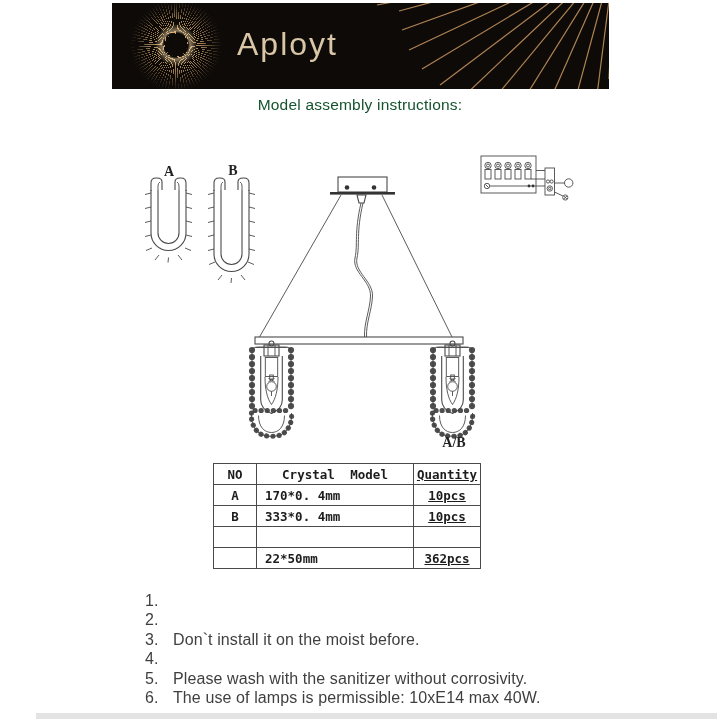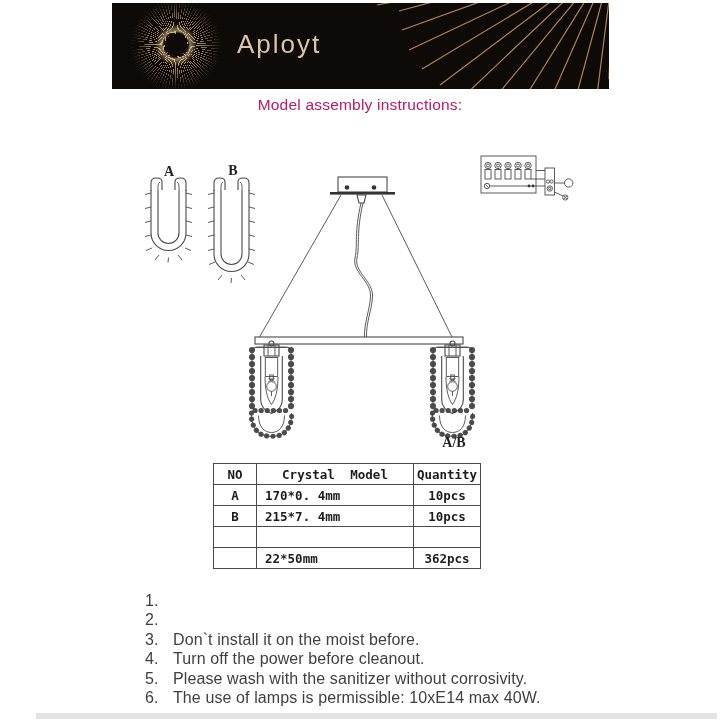--- a/index.html
+++ b/index.html
@@ -14,47 +14,47 @@
   }
   .starburst{
     position:absolute;left:18px;top:-4px;width:92px;height:92px;border-radius:50%;
     background:
       radial-gradient(circle, #0d0a07 0 11px, rgba(13,10,7,0) 11.5px),
       radial-gradient(circle, rgba(13,10,7,0) 0 12px, rgba(240,214,166,0.55) 14px, rgba(13,10,7,0) 21px),
       radial-gradient(circle, rgba(13,10,7,0) 0 15px, rgba(13,10,7,0.25) 26px, rgba(13,10,7,0.82) 40px, #0d0a07 46px),
       repeating-conic-gradient(#c9a06a 0deg 1.1deg, #0d0a07 1.1deg 4.3deg);
   }
   .brand{
-    position:absolute;left:125px;top:24px;font-size:26px;line-height:34px;
+    position:absolute;left:125px;top:24px;font-size:32px;line-height:34px;
     letter-spacing:2px;color:#d9c6a7;font-weight:400;
   }
   .banner-rays{position:absolute;right:0;top:0;}
   
   .title-block{position:absolute;left:0;top:95px;width:720px;text-align:center;
-    font-size:15.5px;line-height:20.5px;color:#be185d;letter-spacing:0.2px;}
+    font-size:15.5px;line-height:20.5px;color:#14532d;letter-spacing:0.2px;}
   
   .diagram-svg{position:absolute;left:130px;top:150px;}
   .dline{stroke:#4a4a4a;fill:none;stroke-width:1.1;}
   .dthin{stroke:#4a4a4a;fill:none;stroke-width:0.9;}
   .dfill{fill:#333;stroke:none;}
   .chain{stroke:#3f3f3f;fill:none;stroke-width:6.2;stroke-dasharray:0.1 6.9;stroke-linecap:round;opacity:.92;}
   .chain-s{stroke:#3f3f3f;fill:none;stroke-width:5.2;stroke-dasharray:0.1 6;stroke-linecap:round;opacity:.92;}
   .dlabel{font-family:"Liberation Serif",serif;font-weight:bold;font-size:14px;fill:#222;}
   
   .spec-table{
     position:absolute;left:213px;top:463px;border-collapse:collapse;
     font-family:"DejaVu Sans Mono","Liberation Mono",monospace;font-weight:bold;
     font-size:12.5px;color:#1c1c1c;table-layout:fixed;
   }
   .spec-table td,.spec-table th{
     border:1px solid #4a4a4a;height:20px;padding:0;overflow:hidden;white-space:nowrap;
   }
   .col-no{width:42px;text-align:center;}
   .col-model{width:148px;text-align:left;padding-left:8px !important;margin-left:24px;}
-  .col-qty{width:66px;text-align:center;}
+  .col-qty{width:66px;text-align:center;text-decoration:underline;}
   th.col-model{text-align:center;padding-left:0 !important;word-spacing:8px;}
   
   .instructions{position:absolute;left:145px;top:591px;font-size:16px;color:#3f3f3f;}
   .instr-row{display:flex;line-height:19.4px;}
   .instr-num{width:15px;text-align:left;flex:none;}
   .instr-text{padding-left:13px;white-space:nowrap;letter-spacing:0.1px;}
   
   .bottom-strip{position:absolute;left:36px;top:713px;width:681px;height:6px;background:#e3e3e3;}
 </style>
 </head>
@@ -245,21 +245,21 @@
     </tr>
   </thead>
   <tbody>
     <tr>
       <td class="col-no">A</td>
       <td class="col-model">170*0. 4mm</td>
       <td class="col-qty">10pcs</td>
     </tr>
     <tr>
       <td class="col-no">B</td>
-      <td class="col-model">215*7. 4mm</td>
+      <td class="col-model">333*0. 4mm</td>
       <td class="col-qty">10pcs</td>
     </tr>
     <tr>
       <td class="col-no"></td>
       <td class="col-model"></td>
       <td class="col-qty"></td>
     </tr>
     <tr>
       <td class="col-no"></td>
       <td class="col-model">22*50mm</td>
@@ -274,21 +274,20 @@
   </div>
   <div class="instr-row">
     <span class="instr-num">2.</span>
   </div>
   <div class="instr-row">
     <span class="instr-num">3.</span>
     <span class="instr-text">Don`t install it on the moist before.</span>
   </div>
   <div class="instr-row">
     <span class="instr-num">4.</span>
-    <span class="instr-text">Turn off the power before cleanout.</span>
   </div>
   <div class="instr-row">
     <span class="instr-num">5.</span>
     <span class="instr-text">Please wash with the sanitizer without corrosivity.</span>
   </div>
   <div class="instr-row">
     <span class="instr-num">6.</span>
     <span class="instr-text">The use of lamps is permissible: 10xE14 max 40W.</span>
   </div>
 </div>

